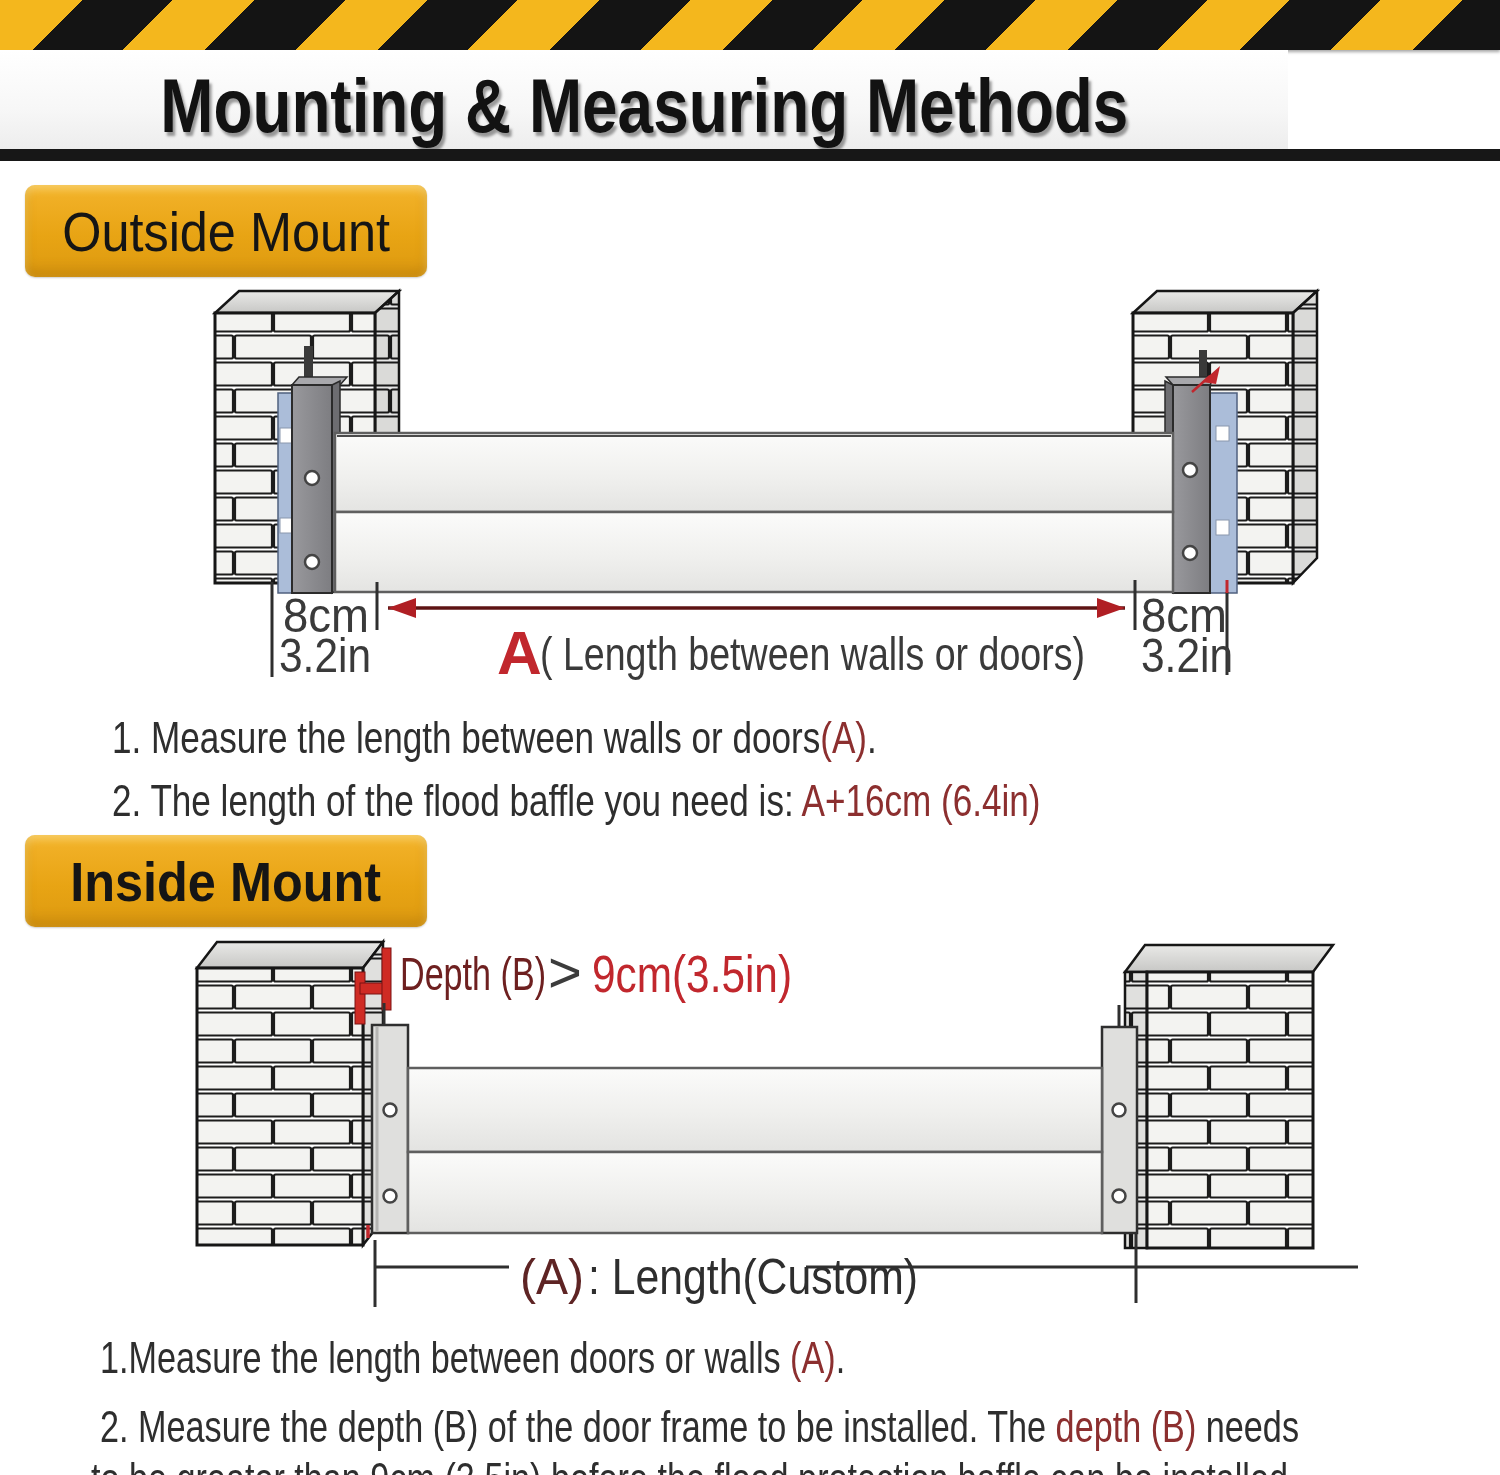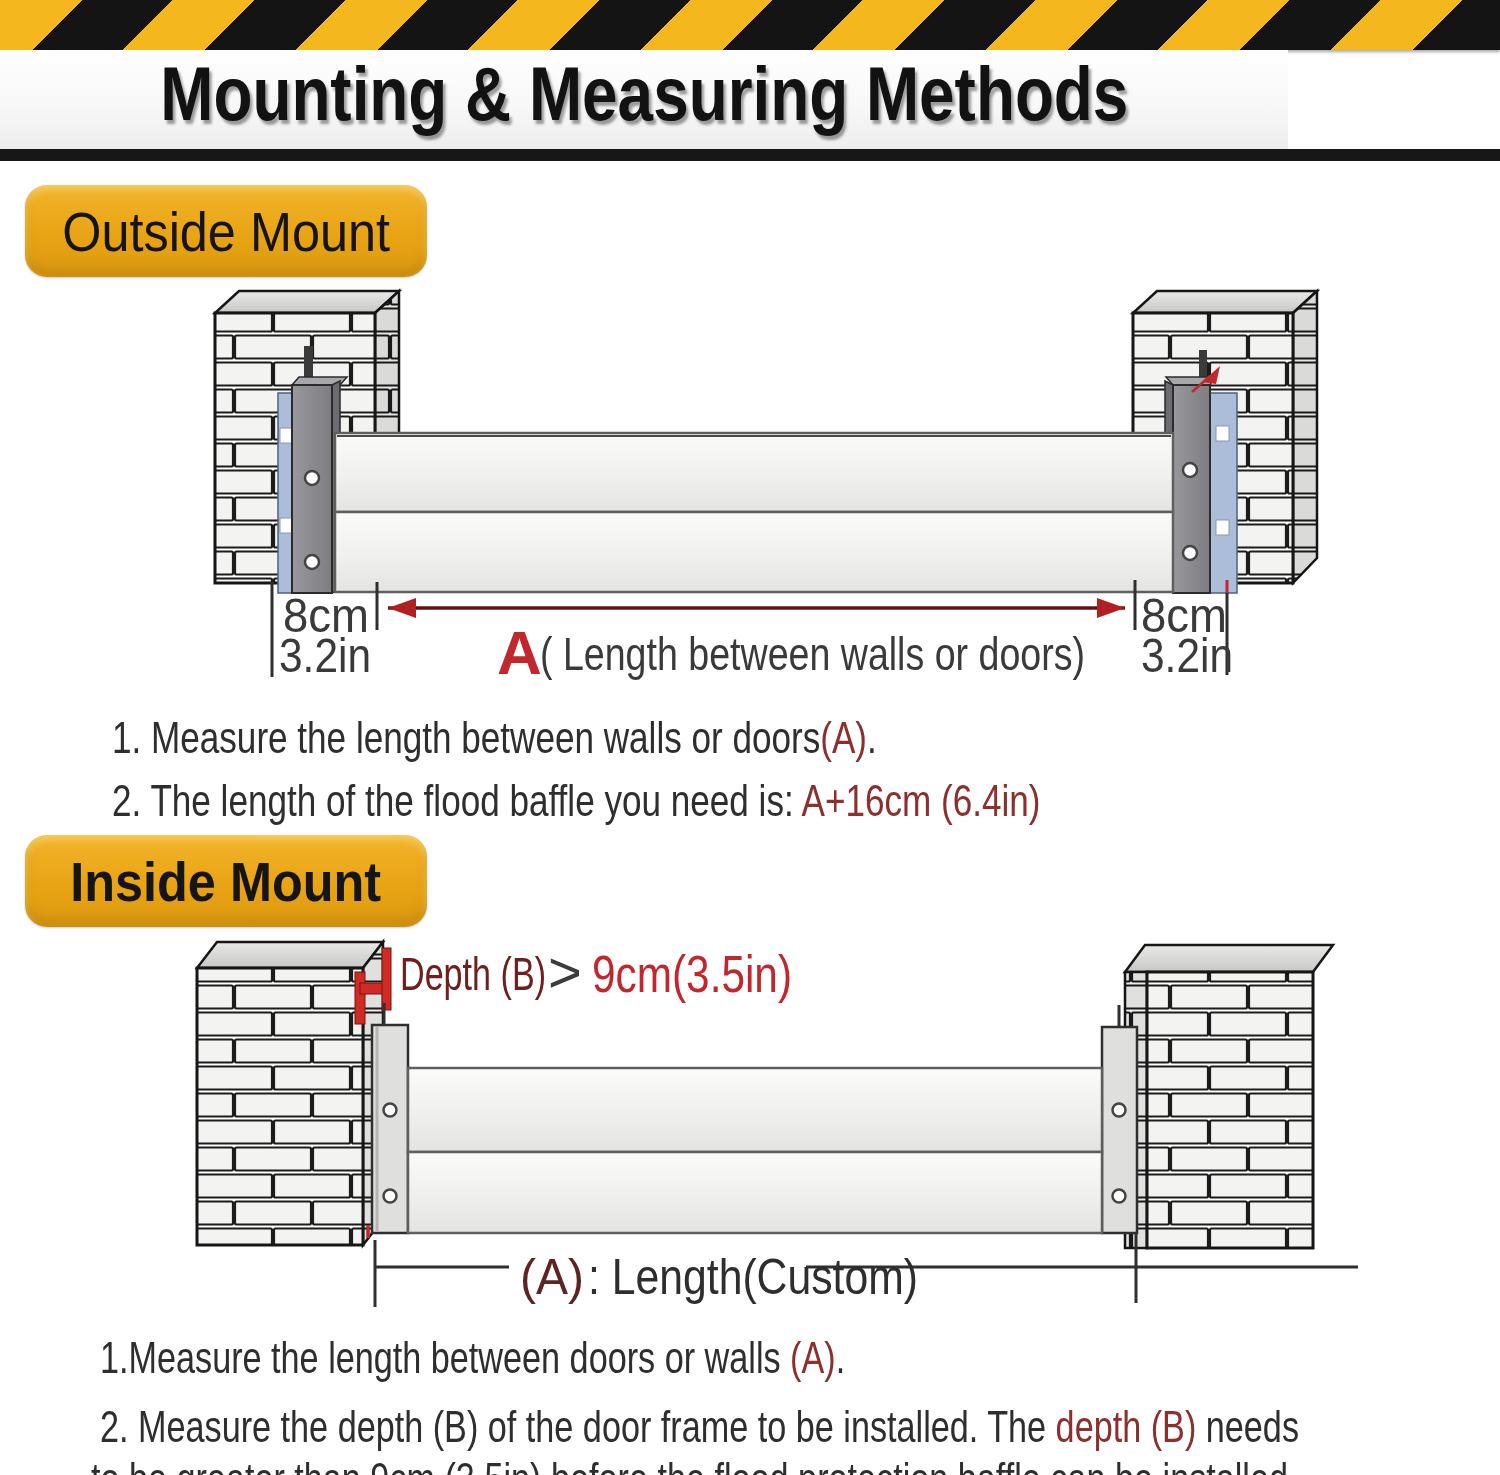--- a/index.html
+++ b/index.html
@@ -5,27 +5,27 @@
   html,body{margin:0;padding:0;background:#fff;}
   .stage{position:relative;width:1500px;height:1475px;background:#ffffff;overflow:hidden;
          font-family:"Liberation Sans",sans-serif;}
 
   
   .stripes{position:absolute;left:0;top:0;width:1500px;height:50px;
            background:repeating-linear-gradient(135deg,#f4b71d 0 58px,#141414 58px 122px);
            box-shadow:0 2px 3px rgba(0,0,0,.35);}
   .title-band{position:absolute;left:0;top:50px;width:1288px;height:99px;
               background:linear-gradient(180deg,#ffffff 0%,#f7f7f7 60%,#ededed 100%);
-              display:flex;align-items:flex-start;justify-content:center;}
+              display:flex;align-items:flex-end;justify-content:center;}
   .title{font-size:76px;font-weight:bold;color:#121212;white-space:nowrap;
          transform:scaleX(.84);text-shadow:3px 4px 3px rgba(0,0,0,.38);}
   .divider{position:absolute;left:0;top:149px;width:1500px;height:12px;background:#171717;}
 
   
-  .pill{position:absolute;left:25px;width:402px;height:92px;border-radius:22px;
+  .pill{position:absolute;left:25px;width:402px;height:92px;border-radius:10px;
         background:linear-gradient(180deg,#f3b32b 0%,#e8a414 55%,#dd9a10 100%);
         box-shadow:inset 0 -8px 12px rgba(130,80,0,.22),inset 0 4px 8px rgba(255,235,160,.55),0 1px 2px rgba(0,0,0,.2);
         display:flex;align-items:center;justify-content:center;}
   .pill span{font-size:56px;color:#151515;white-space:nowrap;transform:scaleX(.9);}
   .pill.outside{top:185px;}
   .pill.inside{top:835px;font-weight:bold;}
 
   .diagram{position:absolute;left:0;}
   svg text{font-family:"Liberation Sans",sans-serif;}
 

